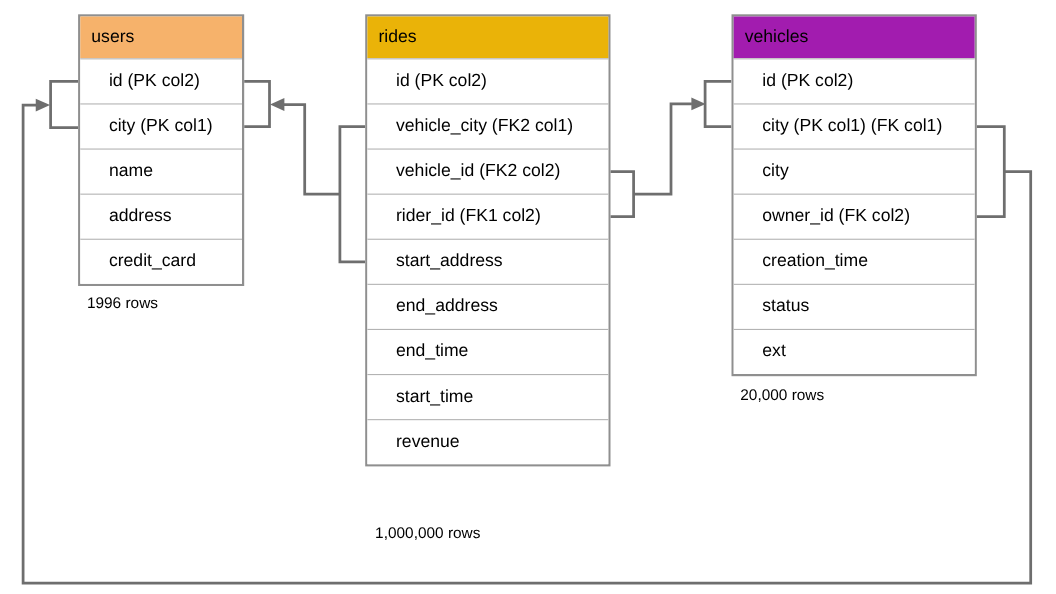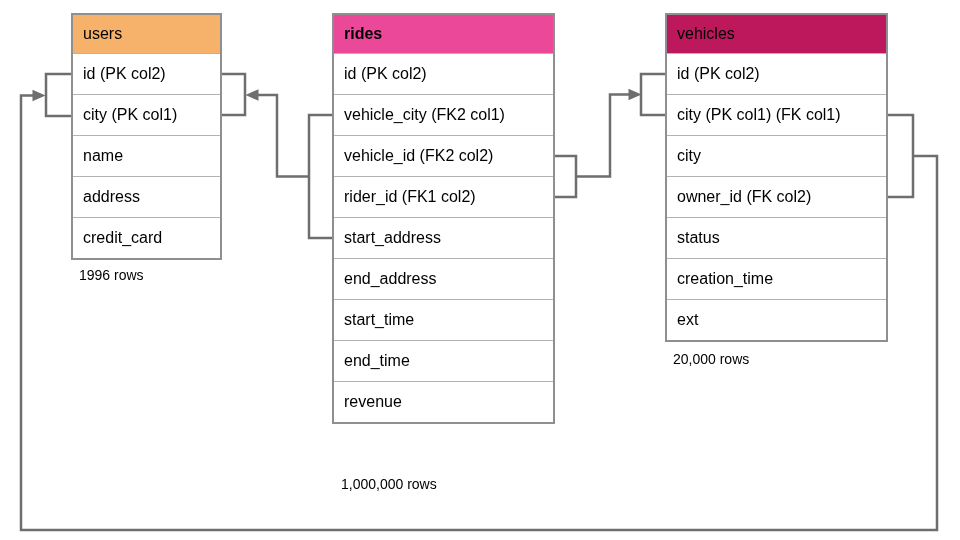--- a/index.html
+++ b/index.html
@@ -20,21 +20,21 @@
   .t-header{
     height:38px;
     display:flex;align-items:center;
     padding-left:10px;
     font-size:16px;color:#000000;
   }
   .t-row{
     height:41px;box-sizing:border-box;
     border-top:1px solid #b3b3b3;
     display:flex;align-items:center;
-    padding-left:10px;
+    padding-left:26px;
     font-size:16px;color:#000000;
     background:#ffffff;
   }
   .row-count{
     position:absolute;
     font-size:14px;color:#000000;
   }
 </style>
 </head>
 <body>
@@ -69,38 +69,38 @@
     <div class="t-header" style="background: rgb(246, 178, 107);">users</div>
     <div class="t-row">id (PK col2)</div>
     <div class="t-row">city (PK col1)</div>
     <div class="t-row">name</div>
     <div class="t-row">address</div>
     <div class="t-row">credit_card</div>
   </div>
   <div class="row-count" style="left:79px;top:267px;">1996 rows</div>
 
   <div class="db-table" style="left:332px;top:13px;width:219px;">
-    <div class="t-header" style="background: #ec4899; font-weight: bold;">rides</div>
+    <div class="t-header" style="background: #eab308;">rides</div>
     <div class="t-row">id (PK col2)</div>
     <div class="t-row">vehicle_city (FK2 col1)</div>
     <div class="t-row">vehicle_id (FK2 col2)</div>
     <div class="t-row">rider_id (FK1 col2)</div>
     <div class="t-row">start_address</div>
     <div class="t-row">end_address</div>
+    <div class="t-row">end_time</div>
     <div class="t-row">start_time</div>
-    <div class="t-row">end_time</div>
     <div class="t-row">revenue</div>
   </div>
   <div class="row-count" style="left:341px;top:476px;">1,000,000 rows</div>
 
   <div class="db-table" style="left:665px;top:13px;width:219px;">
-    <div class="t-header" style="background: #be185d;">vehicles</div>
+    <div class="t-header" style="background: #a21caf;">vehicles</div>
     <div class="t-row">id (PK col2)</div>
     <div class="t-row">city (PK col1) (FK col1)</div>
     <div class="t-row">city</div>
     <div class="t-row">owner_id (FK col2)</div>
+    <div class="t-row">creation_time</div>
     <div class="t-row">status</div>
-    <div class="t-row">creation_time</div>
     <div class="t-row">ext</div>
   </div>
   <div class="row-count" style="left:673px;top:351px;">20,000 rows</div>
 
 </div>
 
 </body></html>

